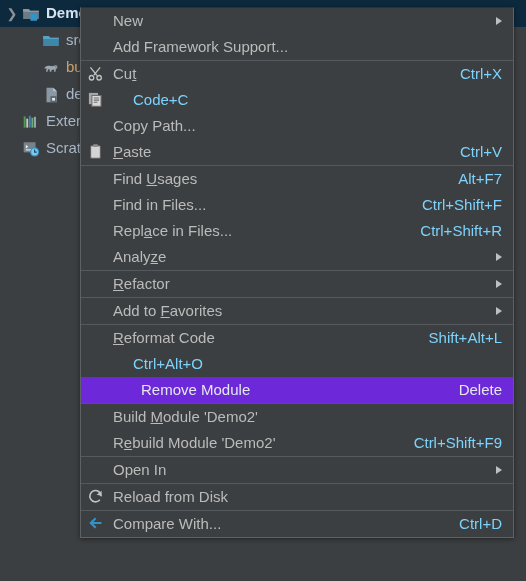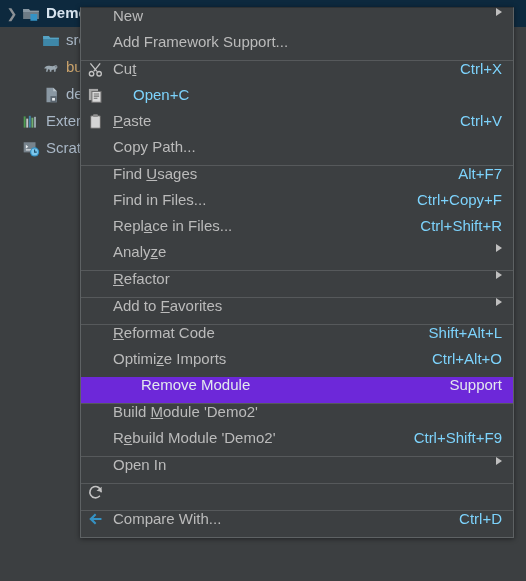--- a/index.html
+++ b/index.html
@@ -77,21 +77,21 @@
     border: 1px solid #5E6264;
     border-top-color: #2E3133;
     box-sizing: border-box;
     box-shadow: 0 1px 5px rgba(0,0,0,0.45);
     overflow: hidden;
   }
   .mi {
     position: relative;
     height: 26px;
     display: flex;
-    align-items: flex-start;
+    align-items: center;
     box-sizing: border-box;
     padding: 0 11px 0 6px;
     color: #BBBBBB;
     font-size: 15px;
     white-space: nowrap;
   }
   .mi.sel {
     background: #6d28d9;
     gap: 28px;
   }
@@ -236,46 +236,46 @@
         <span class="maccel">Ctrl+X</span>
       </div>
       <div class="mi">
         <span class="micon">
           <svg width="17" height="17" viewBox="0 0 16 16">
             <rect x="1.8" y="1.8" width="8.6" height="10.6" fill="#A8A8A8"></rect>
             <rect x="4.6" y="4.2" width="8.6" height="10.2" fill="#D9D9D9" stroke="#6E6E6E" stroke-width="1"></rect>
             <path d="M6.4 6.6h5M6.4 8.6h5M6.4 10.6h3.4" stroke="#6E6E6E" stroke-width="1"></path>
           </svg>
         </span>
-        <span class="maccel">Open+C</span>
+        <span class="maccel">Code+C</span>
+      </div>
+      <div class="mi">
+        <span class="micon"></span>
+        <span class="mlabel">Copy Path...</span>
       </div>
       <div class="mi">
         <span class="micon">
           <svg width="17" height="17" viewBox="0 0 16 16">
             <rect x="3.4" y="2.6" width="9.2" height="11.8" rx="1" fill="#D4D4D4" stroke="#5E5E5E" stroke-width="1"></rect>
             <rect x="5.8" y="1.2" width="4.4" height="2.6" rx="0.6" fill="#8F8F8F"></rect>
           </svg>
         </span>
         <span class="mlabel"><span class="mnem">P</span>aste</span>
         <span class="maccel">Ctrl+V</span>
       </div>
-      <div class="mi">
-        <span class="micon"></span>
-        <span class="mlabel">Copy Path...</span>
-      </div>
       <div class="sep"></div>
       <div class="mi">
         <span class="micon"></span>
         <span class="mlabel">Find <span class="mnem">U</span>sages</span>
         <span class="maccel">Alt+F7</span>
       </div>
       <div class="mi">
         <span class="micon"></span>
         <span class="mlabel">Find in Files...</span>
-        <span class="maccel">Ctrl+Copy+F</span>
+        <span class="maccel">Ctrl+Shift+F</span>
       </div>
       <div class="mi">
         <span class="micon"></span>
         <span class="mlabel">Repl<span class="mnem">a</span>ce in Files...</span>
         <span class="maccel">Ctrl+Shift+R</span>
       </div>
       <div class="mi">
         <span class="micon"></span>
         <span class="mlabel">Analy<span class="mnem">z</span>e</span>
         <span class="marrow"></span>
@@ -293,27 +293,26 @@
         <span class="marrow"></span>
       </div>
       <div class="sep"></div>
       <div class="mi">
         <span class="micon"></span>
         <span class="mlabel"><span class="mnem">R</span>eformat Code</span>
         <span class="maccel">Shift+Alt+L</span>
       </div>
       <div class="mi">
         <span class="micon"></span>
-        <span class="mlabel">Optimi<span class="mnem">z</span>e Imports</span>
         <span class="maccel">Ctrl+Alt+O</span>
       </div>
       <div class="mi sel">
         <span class="micon"></span>
         <span class="mlabel">Remove Module</span>
-        <span class="maccel">Support</span>
+        <span class="maccel">Delete</span>
       </div>
       <div class="sep"></div>
       <div class="mi">
         <span class="micon"></span>
         <span class="mlabel">Build <span class="mnem">M</span>odule 'Demo2'</span>
       </div>
       <div class="mi">
         <span class="micon"></span>
         <span class="mlabel">R<span class="mnem">e</span>build Module 'Demo2'</span>
         <span class="maccel">Ctrl+Shift+F9</span>
@@ -325,20 +324,21 @@
         <span class="marrow"></span>
       </div>
       <div class="sep"></div>
       <div class="mi">
         <span class="micon">
           <svg width="17" height="17" viewBox="0 0 16 16">
             <path d="M13.3 7.2a5.3 5.3 0 1 0-1.6 4.3" stroke="#C3C3C3" stroke-width="1.55" fill="none" stroke-linecap="round"></path>
             <path d="M13.9 2.6l-.6 4.8 -4.3-1.1z" fill="#C3C3C3"></path>
           </svg>
         </span>
+        <span class="mlabel">Reload from Disk</span>
       </div>
       <div class="sep"></div>
       <div class="mi">
         <span class="micon">
           <svg width="17" height="17" viewBox="0 0 16 16">
             <path d="M13.6 6.6H6.1l2.7-2.9-1.3-1.4L2.1 7.5l5.4 5.2 1.3-1.4-2.7-2.9h7.5z" fill="#3592C4"></path>
           </svg>
         </span>
         <span class="mlabel">Compare With...</span>
         <span class="maccel">Ctrl+D</span>

